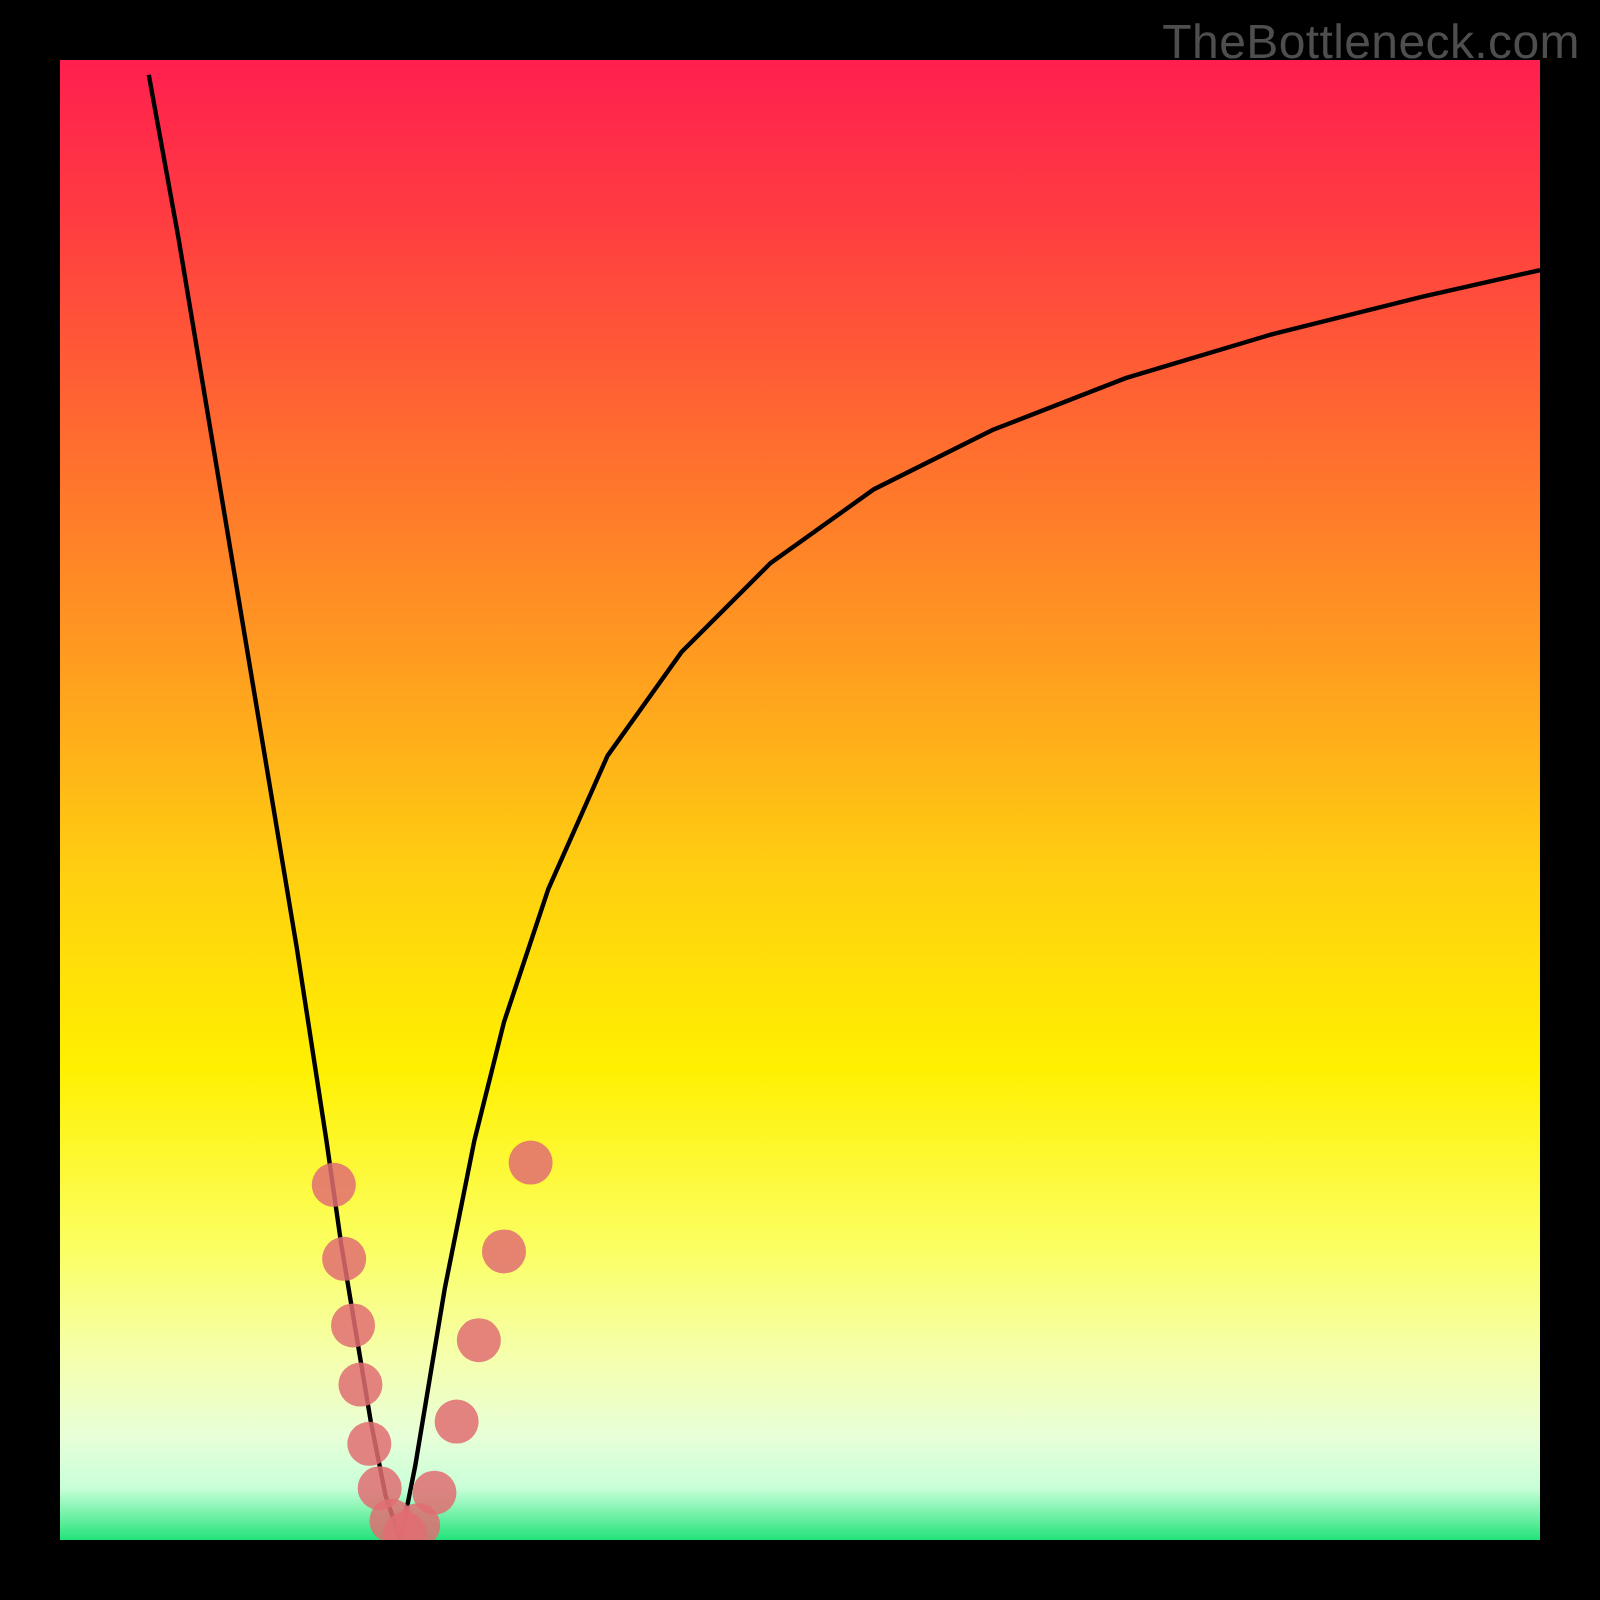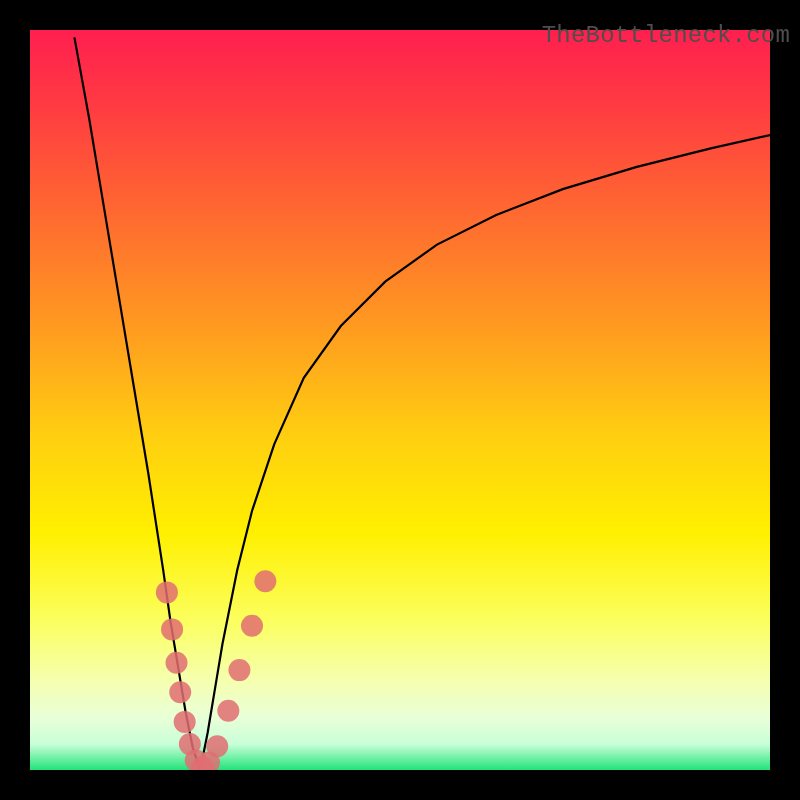--- a/index.html
+++ b/index.html
@@ -20,27 +20,26 @@
   .plot-area {
     position: absolute;
     left: 30px;
     top: 30px;
     width: 740px;
     height: 740px;
     overflow: hidden;
   }
   .watermark {
     position: absolute;
-    top: 22px;
+    top: 8px;
     right: 10px;
     color: #4e4e4e;
     font-size: 24px;
     font-weight: 500;
     letter-spacing: 0.2px;
-    font-family: Liberation Mono, monospace;
   }
   svg {
     position: absolute;
     left: 0; top: 0;
   }
 </style>
 </head>
 <body>
 
 <div class="frame">

